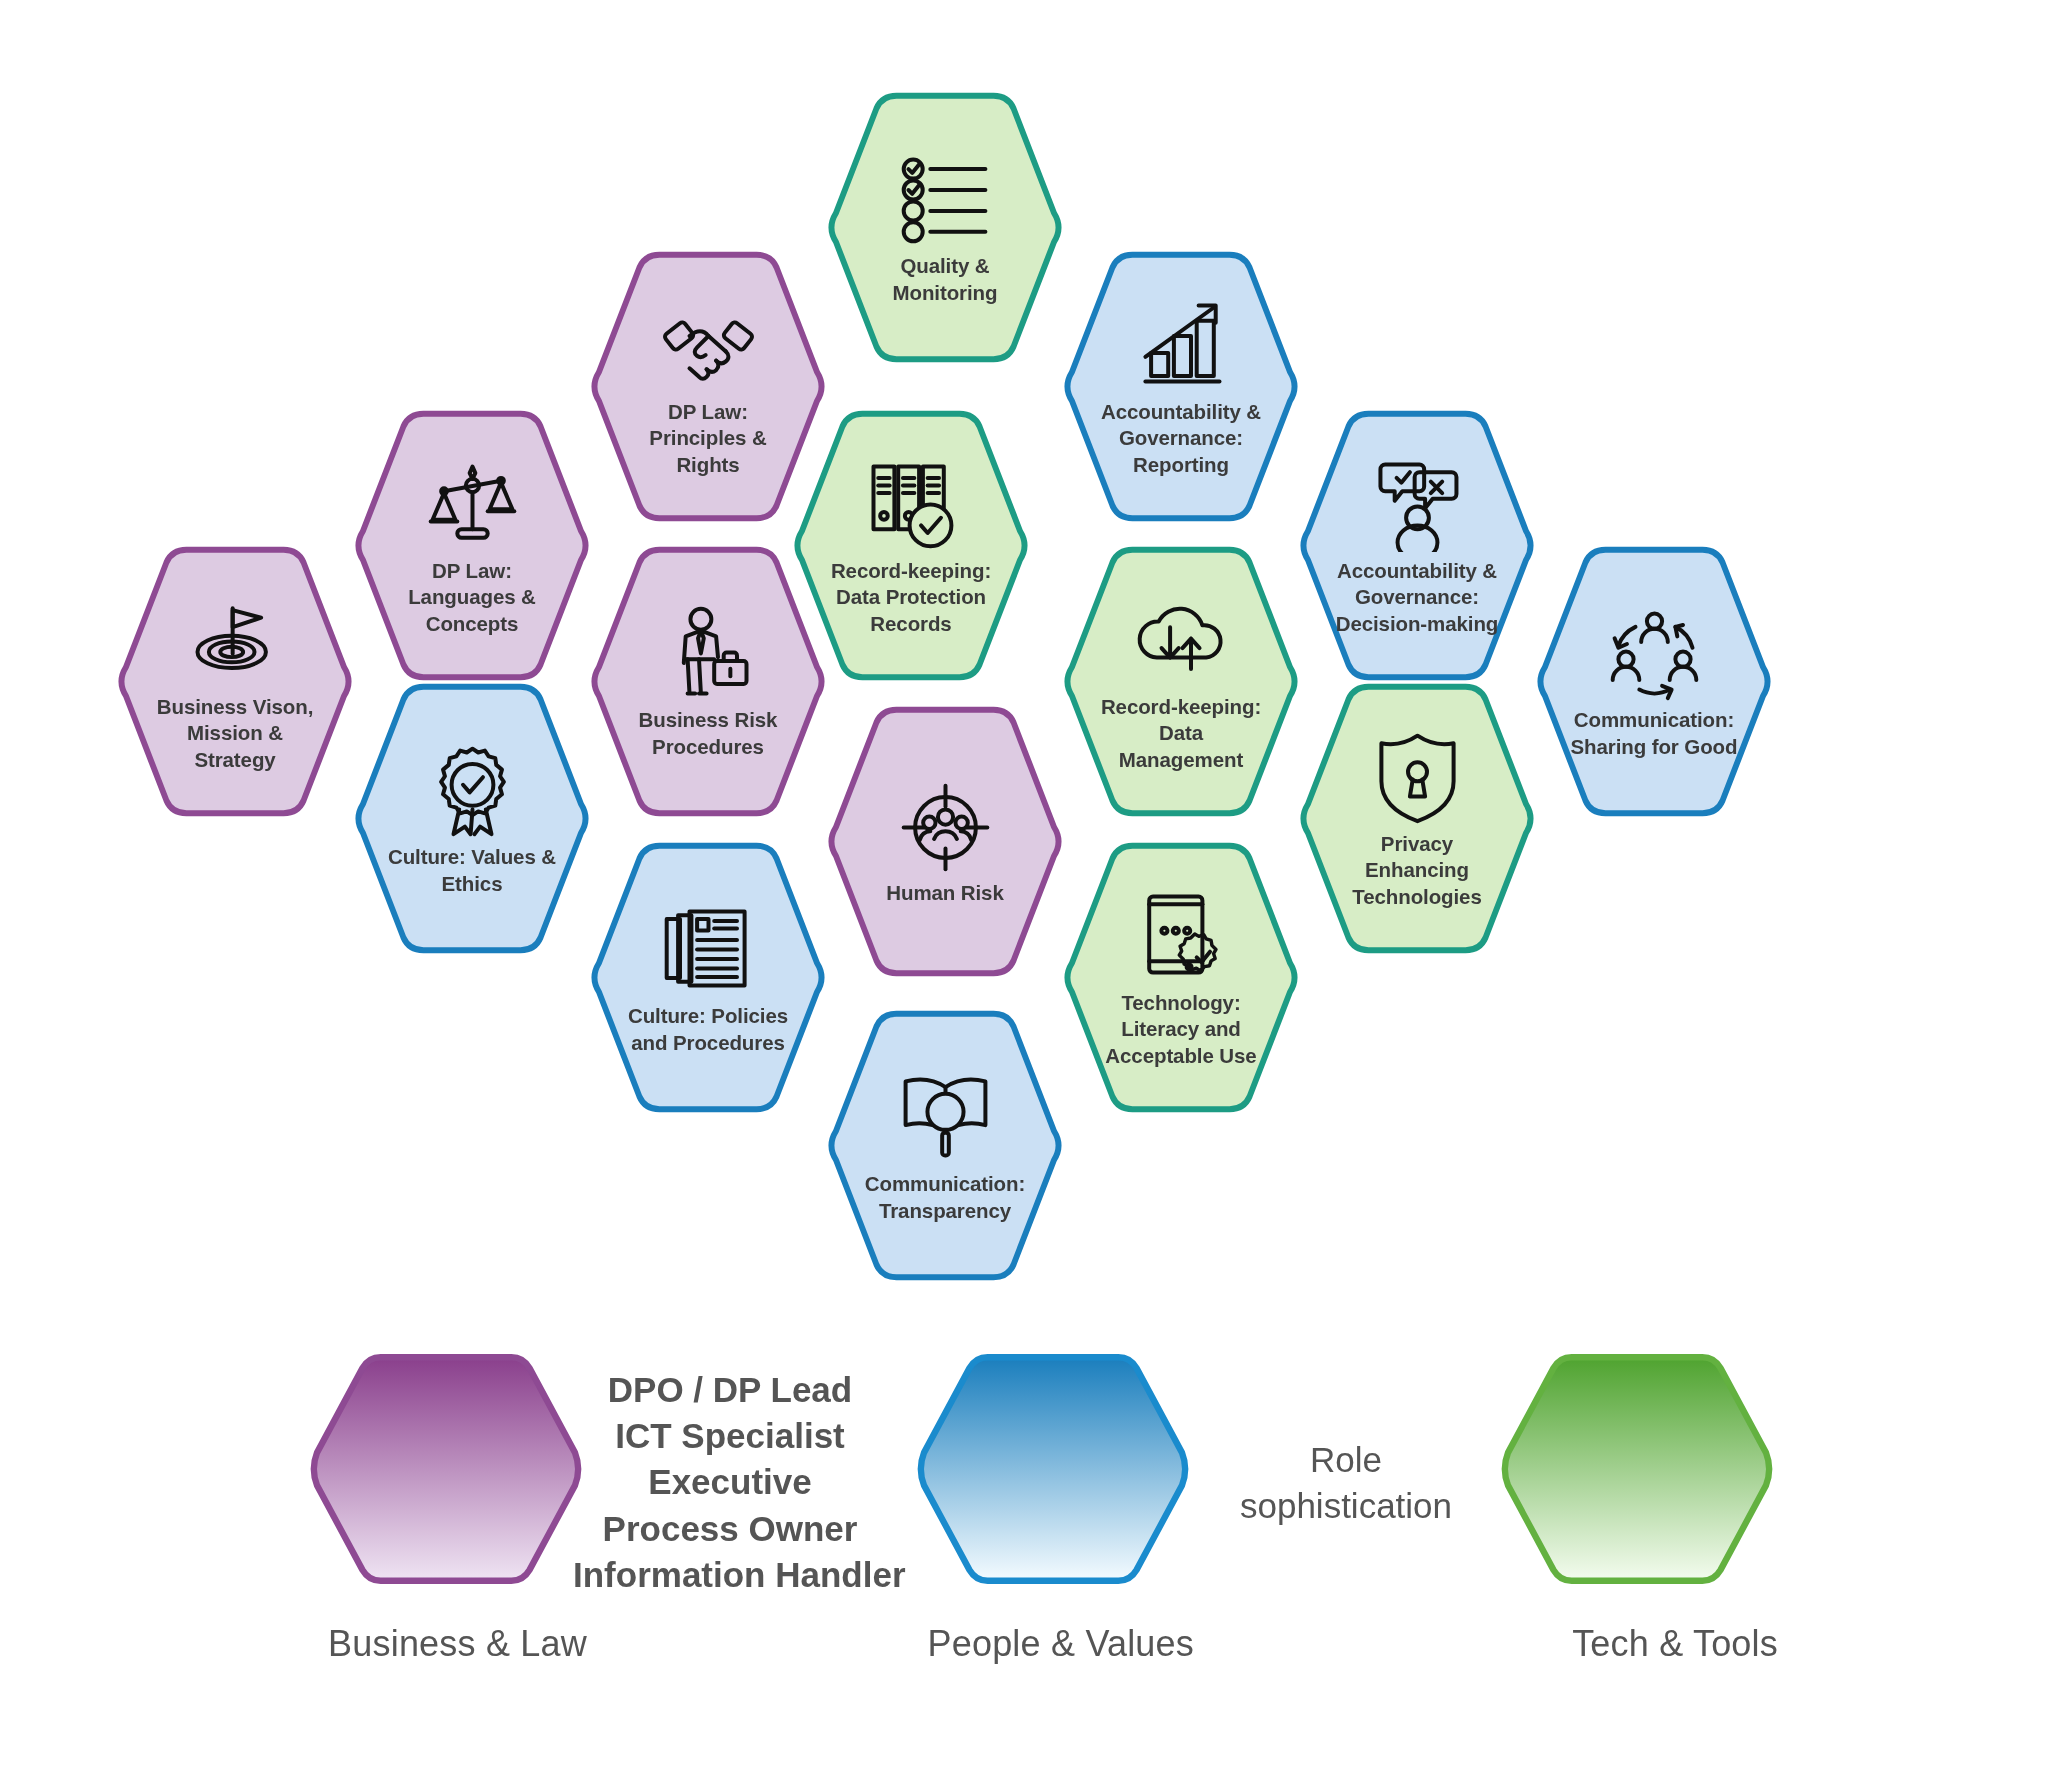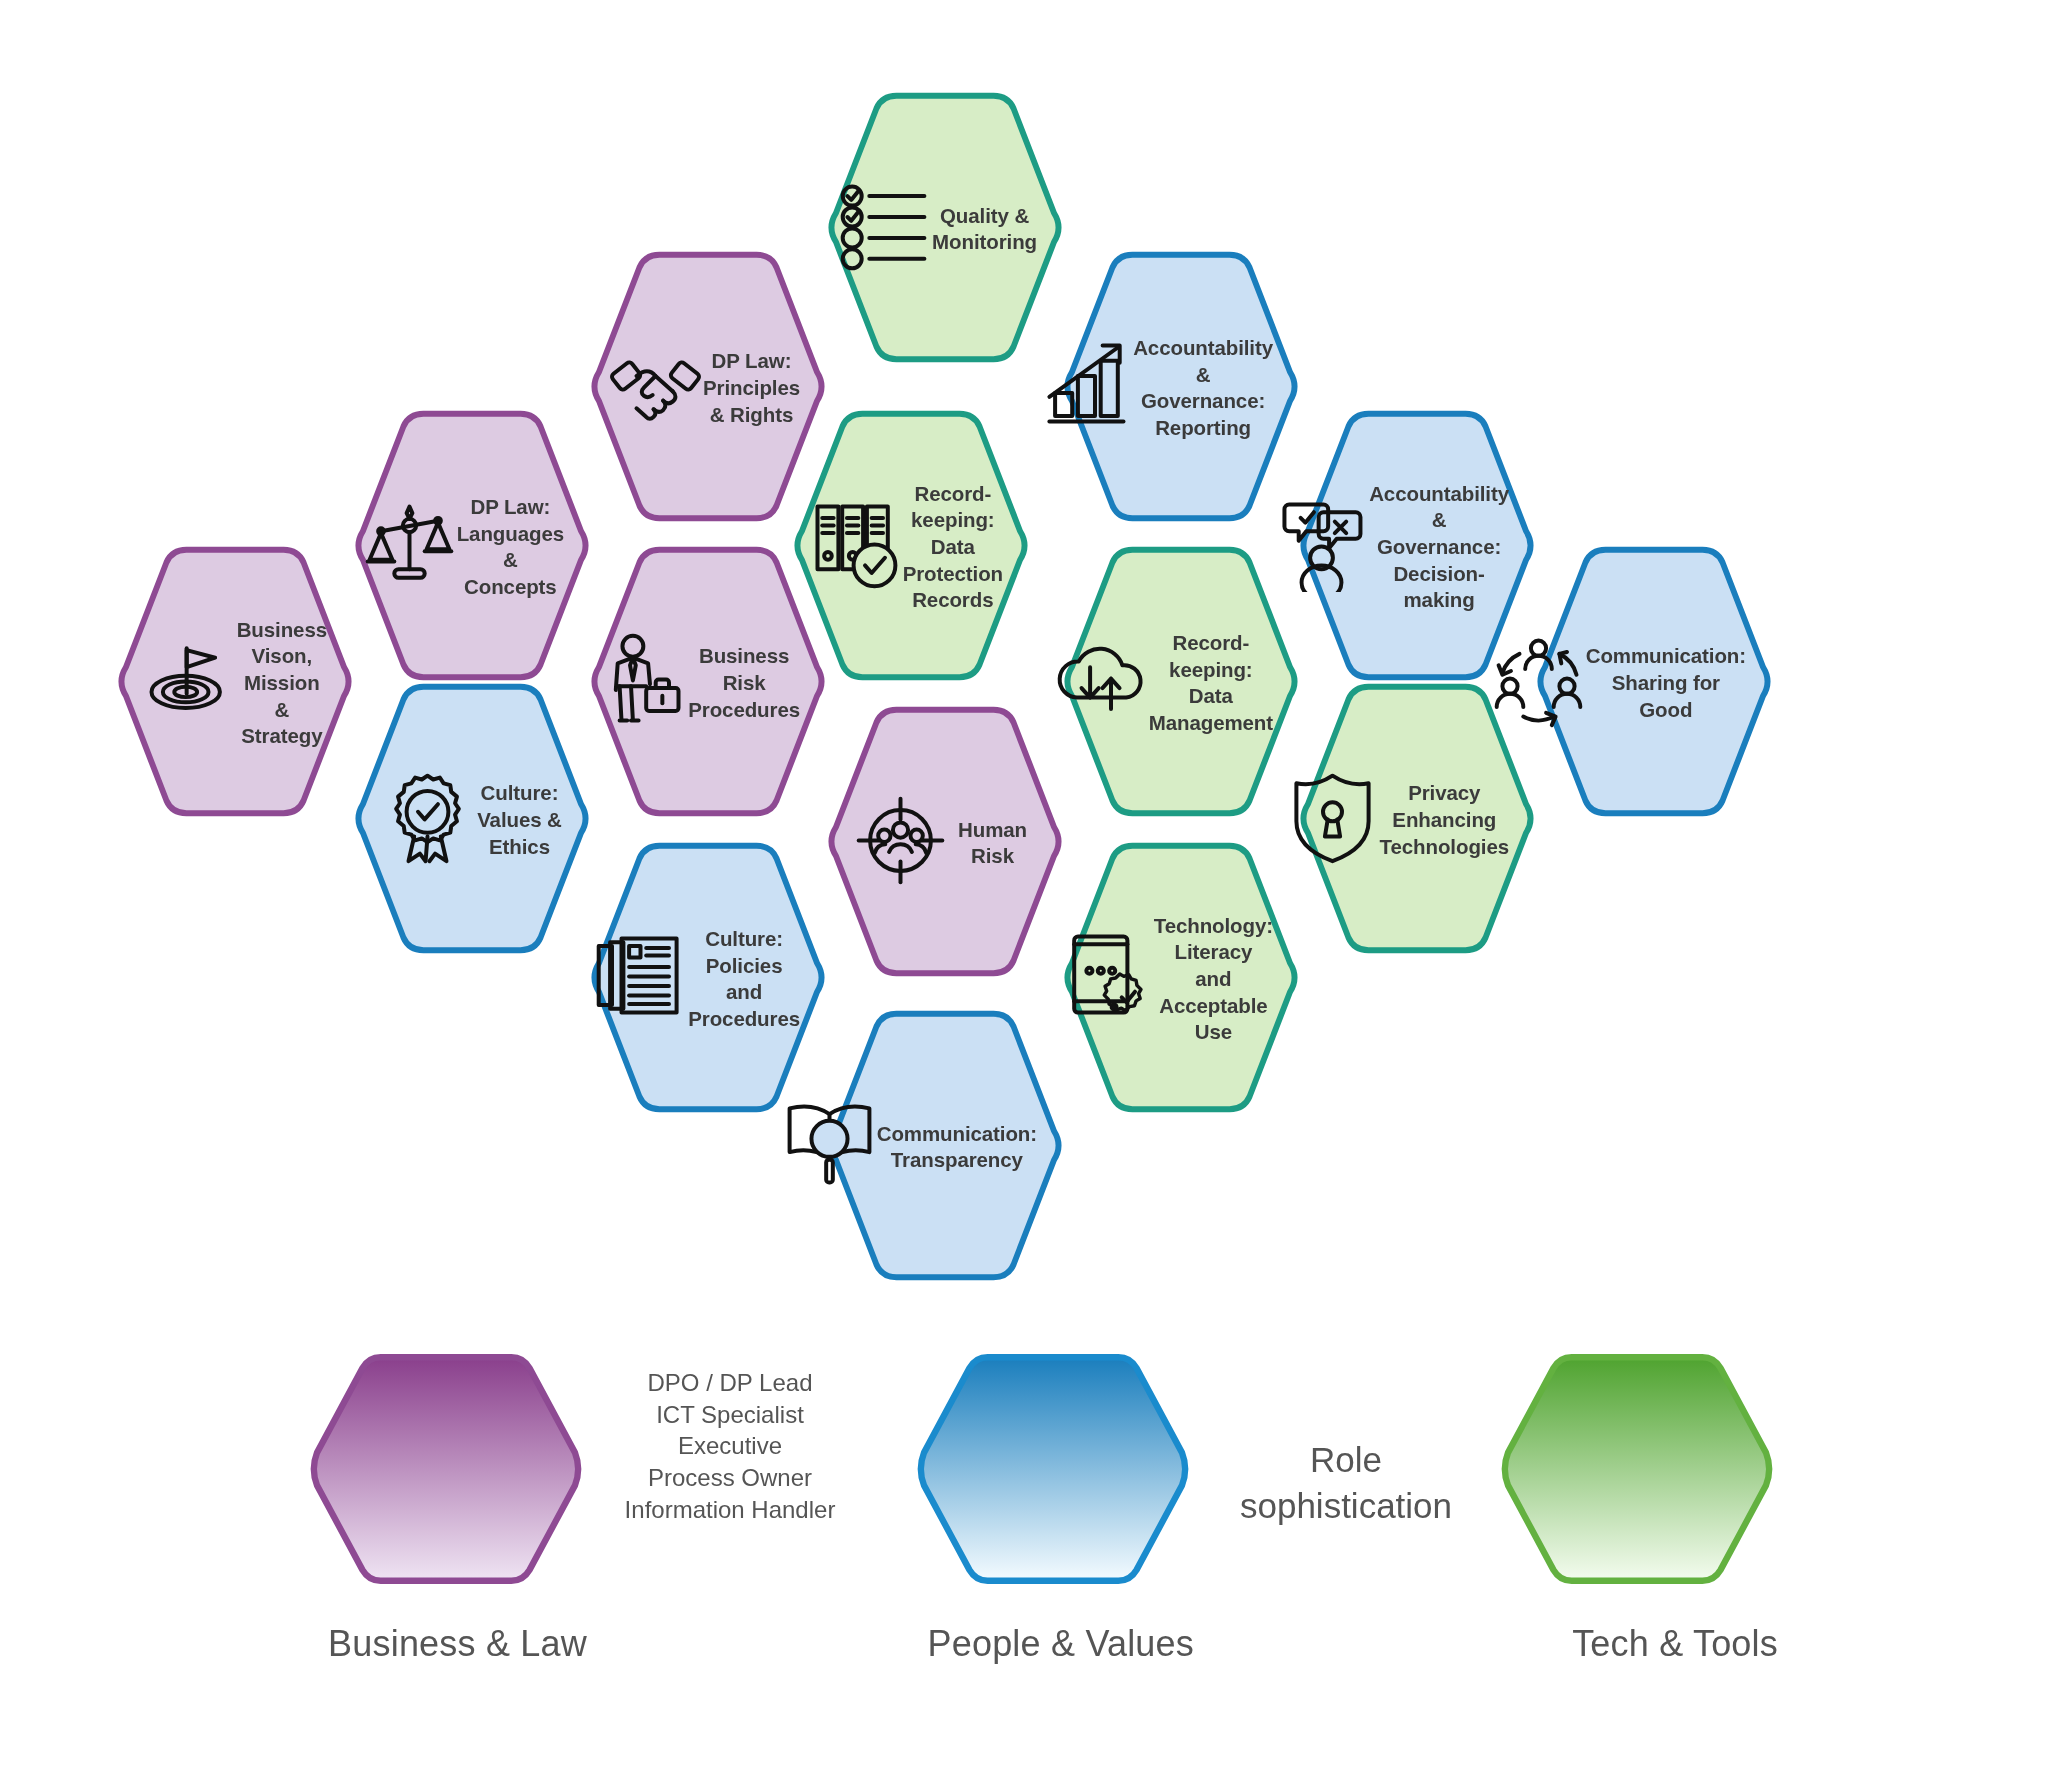--- a/index.html
+++ b/index.html
@@ -13,21 +13,21 @@
   .hex{
     position:absolute;
     width:238px;height:273px;
     display:flex;flex-direction:column;align-items:center;justify-content:flex-start;
     box-sizing:border-box;
   }
   .hex svg.shape{position:absolute;inset:0;width:100%;height:100%;}
   .hex .inner{
     position:relative;z-index:2;
     width:100%;height:100%;
-    display:flex;flex-direction:row;align-items:center;justify-content:flex-end;
+    display:flex;flex-direction:column;align-items:center;justify-content:center;
     padding:23.6px 27px 20px;
     box-sizing:border-box;
   }
   .hex .ico{
     width:95px;height:95px;flex:0 0 auto;
     display:flex;align-items:center;justify-content:center;
     margin-bottom:5.5px;
   }
   .hex .ico svg{width:100%;height:100%;display:block;}
   .hex .cap{
@@ -45,21 +45,21 @@
   .legend{position:absolute;left:0;top:1323px;width:2049px;height:464px;}
   .legend-item{position:absolute;width:282px;}
   .legend-hex{position:relative;width:282px;height:238px;}
   .legend-hex svg{width:100%;height:100%;display:block;}
   .legend-label{
     position:absolute;top:273px;left:0;width:282px;text-align:right;
     font-size:36px;color:#555555;letter-spacing:0.2px;
   }
   .roles{
     position:absolute;text-align:center;color:#555555;
-    font-size:24px;line-height:1.32;
+    font-size:35px;line-height:1.32;font-weight:bold;
   }
   .roles div{white-space:nowrap;}
   .sophistication{
     position:absolute;text-align:center;color:#555555;
     font-size:35px;line-height:1.32;
   }
 </style>
 </head>
 <body>
 

